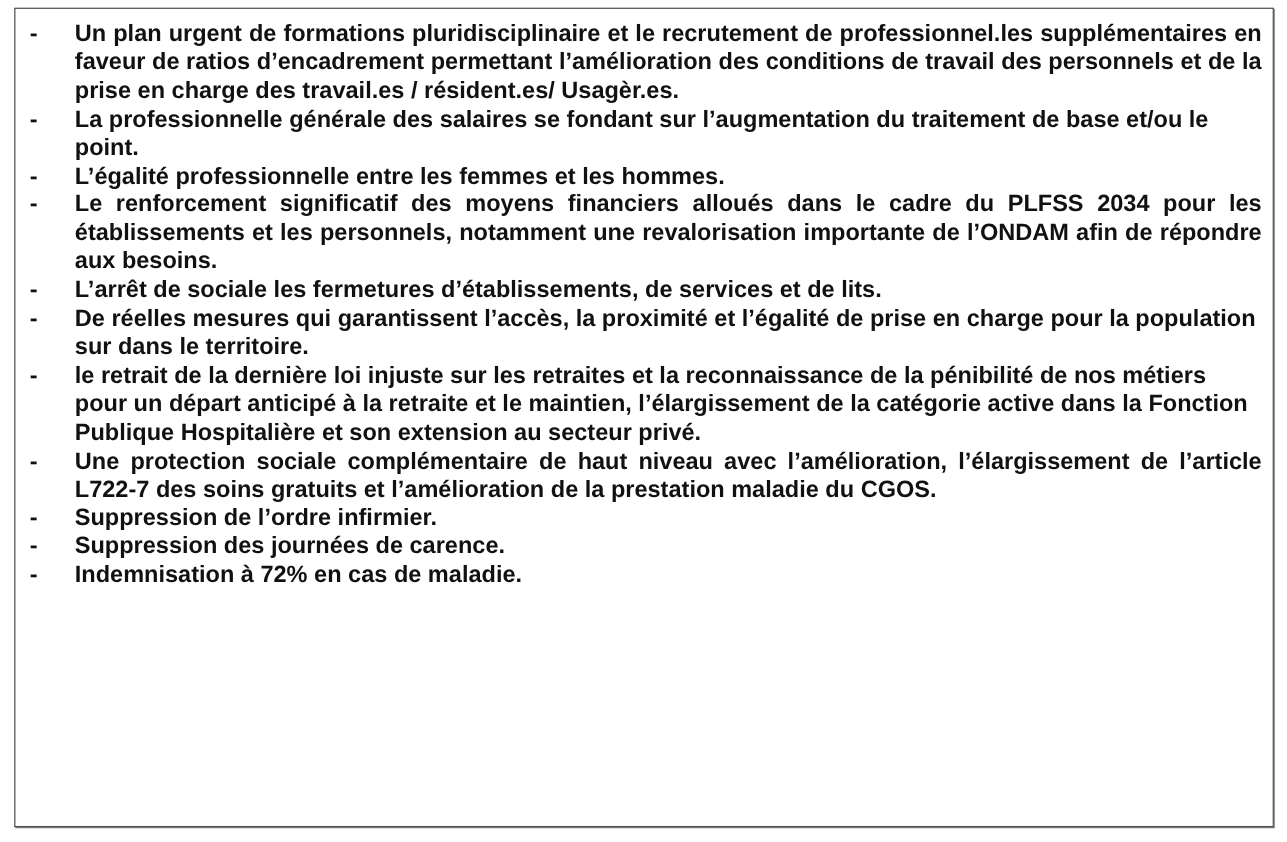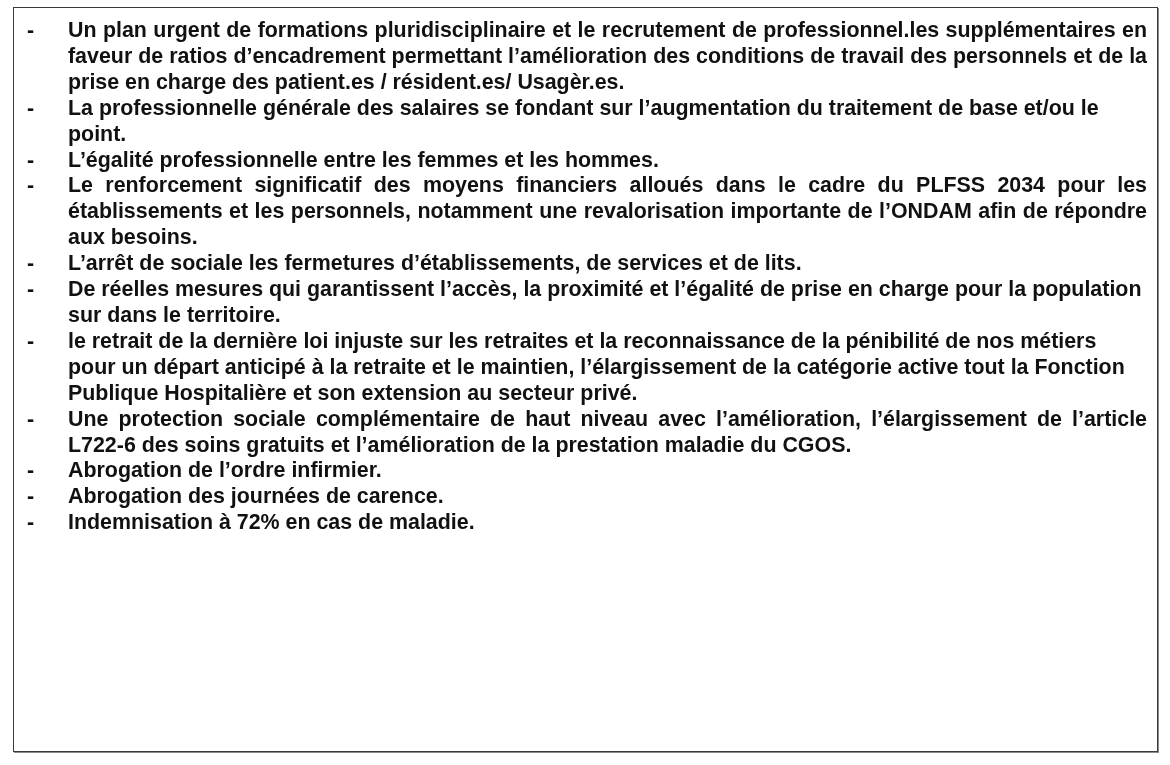--- a/index.html
+++ b/index.html
@@ -56,21 +56,21 @@
       display: block;
     }
   </style>
 </head>
 <body>
 
 <div class="frame">
   <ul class="list">
     <li class="item justify">
       <span class="dash">-</span>
-      <span class="text">Un plan urgent de formations pluridisciplinaire et le recrutement de professionnel.les supplémentaires en faveur de ratios d’encadrement permettant l’amélioration des conditions de travail des personnels et de la prise en charge des patient.es / résident.es/ Usagèr.es.</span>
+      <span class="text">Un plan urgent de formations pluridisciplinaire et le recrutement de professionnel.les supplémentaires en faveur de ratios d’encadrement permettant l’amélioration des conditions de travail des personnels et de la prise en charge des travail.es / résident.es/ Usagèr.es.</span>
     </li>
     <li class="item">
       <span class="dash">-</span>
       <span class="text">La professionnelle générale des salaires se fondant sur l’augmentation du traitement de base et/ou le point.</span>
     </li>
     <li class="item">
       <span class="dash">-</span>
       <span class="text">L’égalité professionnelle entre les femmes et les hommes.</span>
     </li>
     <li class="item justify">
@@ -80,32 +80,32 @@
     <li class="item">
       <span class="dash">-</span>
       <span class="text">L’arrêt de sociale les fermetures d’établissements, de services et de lits.</span>
     </li>
     <li class="item">
       <span class="dash">-</span>
       <span class="text">De réelles mesures qui garantissent l’accès, la proximité et l’égalité de prise en charge pour la population sur dans le territoire.</span>
     </li>
     <li class="item">
       <span class="dash">-</span>
-      <span class="text">le retrait de la dernière loi injuste sur les retraites et la reconnaissance de la pénibilité de nos métiers pour un départ anticipé à la retraite et le maintien, l’élargissement de la catégorie active tout la Fonction Publique Hospitalière et son extension au secteur privé.</span>
+      <span class="text">le retrait de la dernière loi injuste sur les retraites et la reconnaissance de la pénibilité de nos métiers pour un départ anticipé à la retraite et le maintien, l’élargissement de la catégorie active dans la Fonction Publique Hospitalière et son extension au secteur privé.</span>
     </li>
     <li class="item justify">
       <span class="dash">-</span>
-      <span class="text">Une protection sociale complémentaire de haut niveau avec l’amélioration, l’élargissement de l’article L722-6 des soins gratuits et l’amélioration de la prestation maladie du CGOS.</span>
+      <span class="text">Une protection sociale complémentaire de haut niveau avec l’amélioration, l’élargissement de l’article L722-7 des soins gratuits et l’amélioration de la prestation maladie du CGOS.</span>
     </li>
     <li class="item">
       <span class="dash">-</span>
-      <span class="text">Abrogation de l’ordre infirmier.</span>
+      <span class="text">Suppression de l’ordre infirmier.</span>
     </li>
     <li class="item">
       <span class="dash">-</span>
-      <span class="text">Abrogation des journées de carence.</span>
+      <span class="text">Suppression des journées de carence.</span>
     </li>
     <li class="item">
       <span class="dash">-</span>
       <span class="text">Indemnisation à 72% en cas de maladie.</span>
     </li>
   </ul>
 </div>
 
 </body></html>

